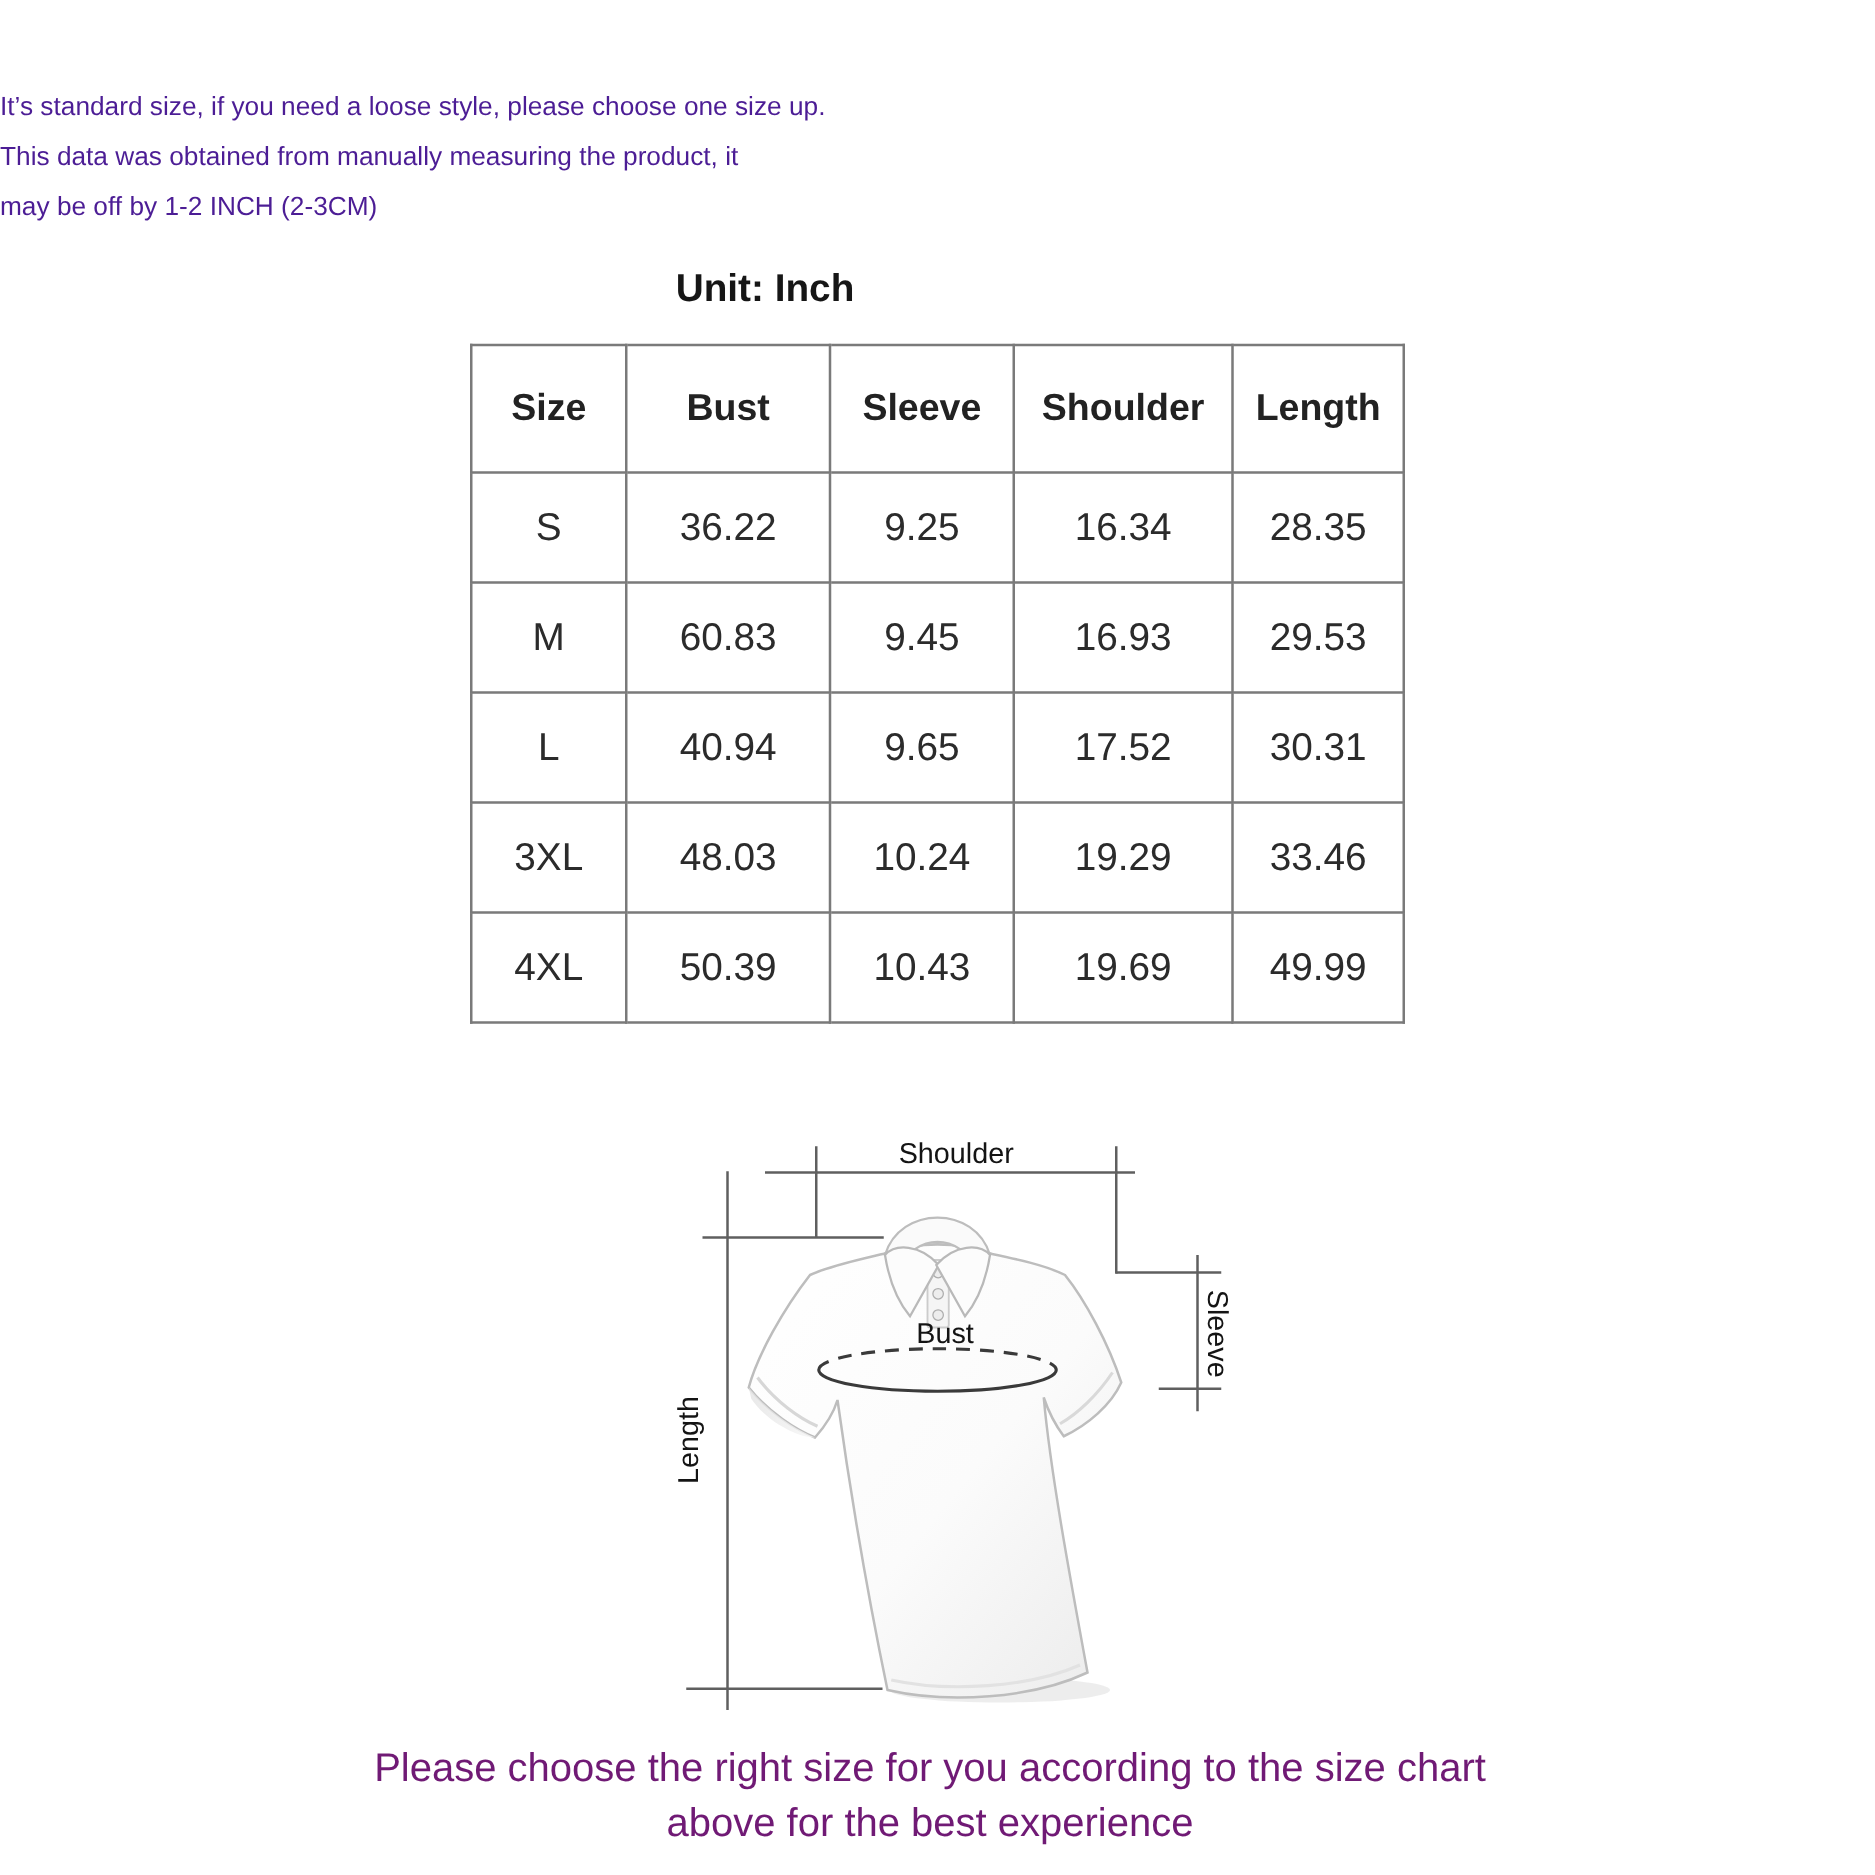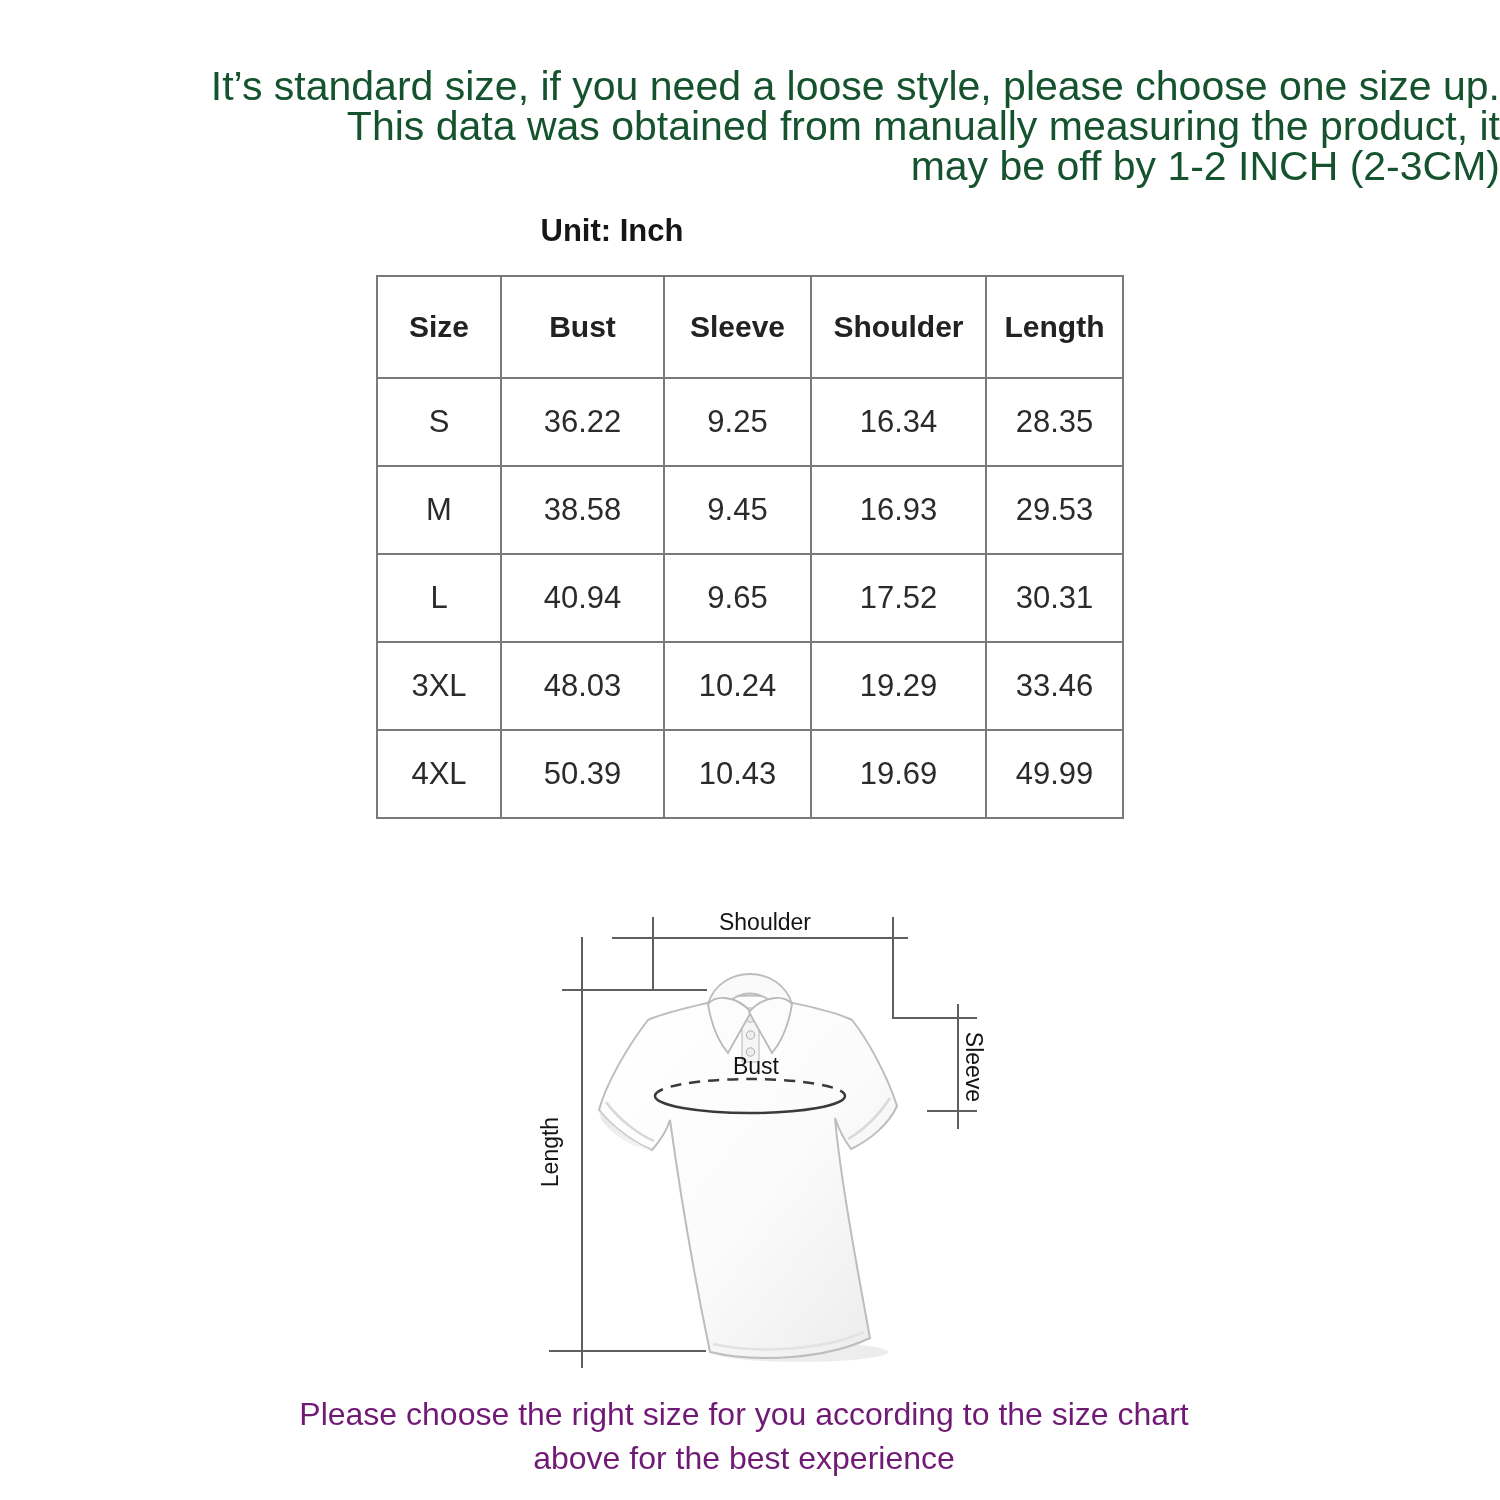--- a/index.html
+++ b/index.html
@@ -5,22 +5,22 @@
   html,body { margin:0; padding:0; background:#ffffff; }
   .canvas {
     position:relative; width:1500px; height:1500px; background:#ffffff;
     font-family:"Liberation Sans", sans-serif; color:#1f1f1f; overflow:hidden;
   }
   .page-title {
     position:absolute; top:8px; left:0; width:1500px; text-align:center;
     font-size:37px; font-weight:700; letter-spacing:0.5px; color:#161616;
   }
   .size-note {
-    position:absolute; top:66px; left:0; width:1500px; text-align:right;
-    font-size:41px; line-height:40px; white-space:pre-line; color:#14532d;
+    position:absolute; top:66px; left:0; width:1500px; text-align:left;
+    font-size:21px; line-height:40px; white-space:pre-line; color:#4c1d95;
   }
   .unit-label {
     position:absolute; top:213px; left:0; width:1224px; text-align:center;
     font-size:31px; font-weight:700; color:#161616;
   }
   table.size-table {
     position:absolute; left:376px; top:275px; width:746px;
     border-collapse:collapse; table-layout:fixed; background:#ffffff;
   }
   table.size-table th, table.size-table td {
@@ -73,21 +73,21 @@
     <tbody>
         <tr>
           <td>S</td>
           <td>36.22</td>
           <td>9.25</td>
           <td>16.34</td>
           <td>28.35</td>
         </tr>
         <tr>
           <td>M</td>
-          <td>38.58</td>
+          <td>60.83</td>
           <td>9.45</td>
           <td>16.93</td>
           <td>29.53</td>
         </tr>
         <tr>
           <td>L</td>
           <td>40.94</td>
           <td>9.65</td>
           <td>17.52</td>
           <td>30.31</td>

